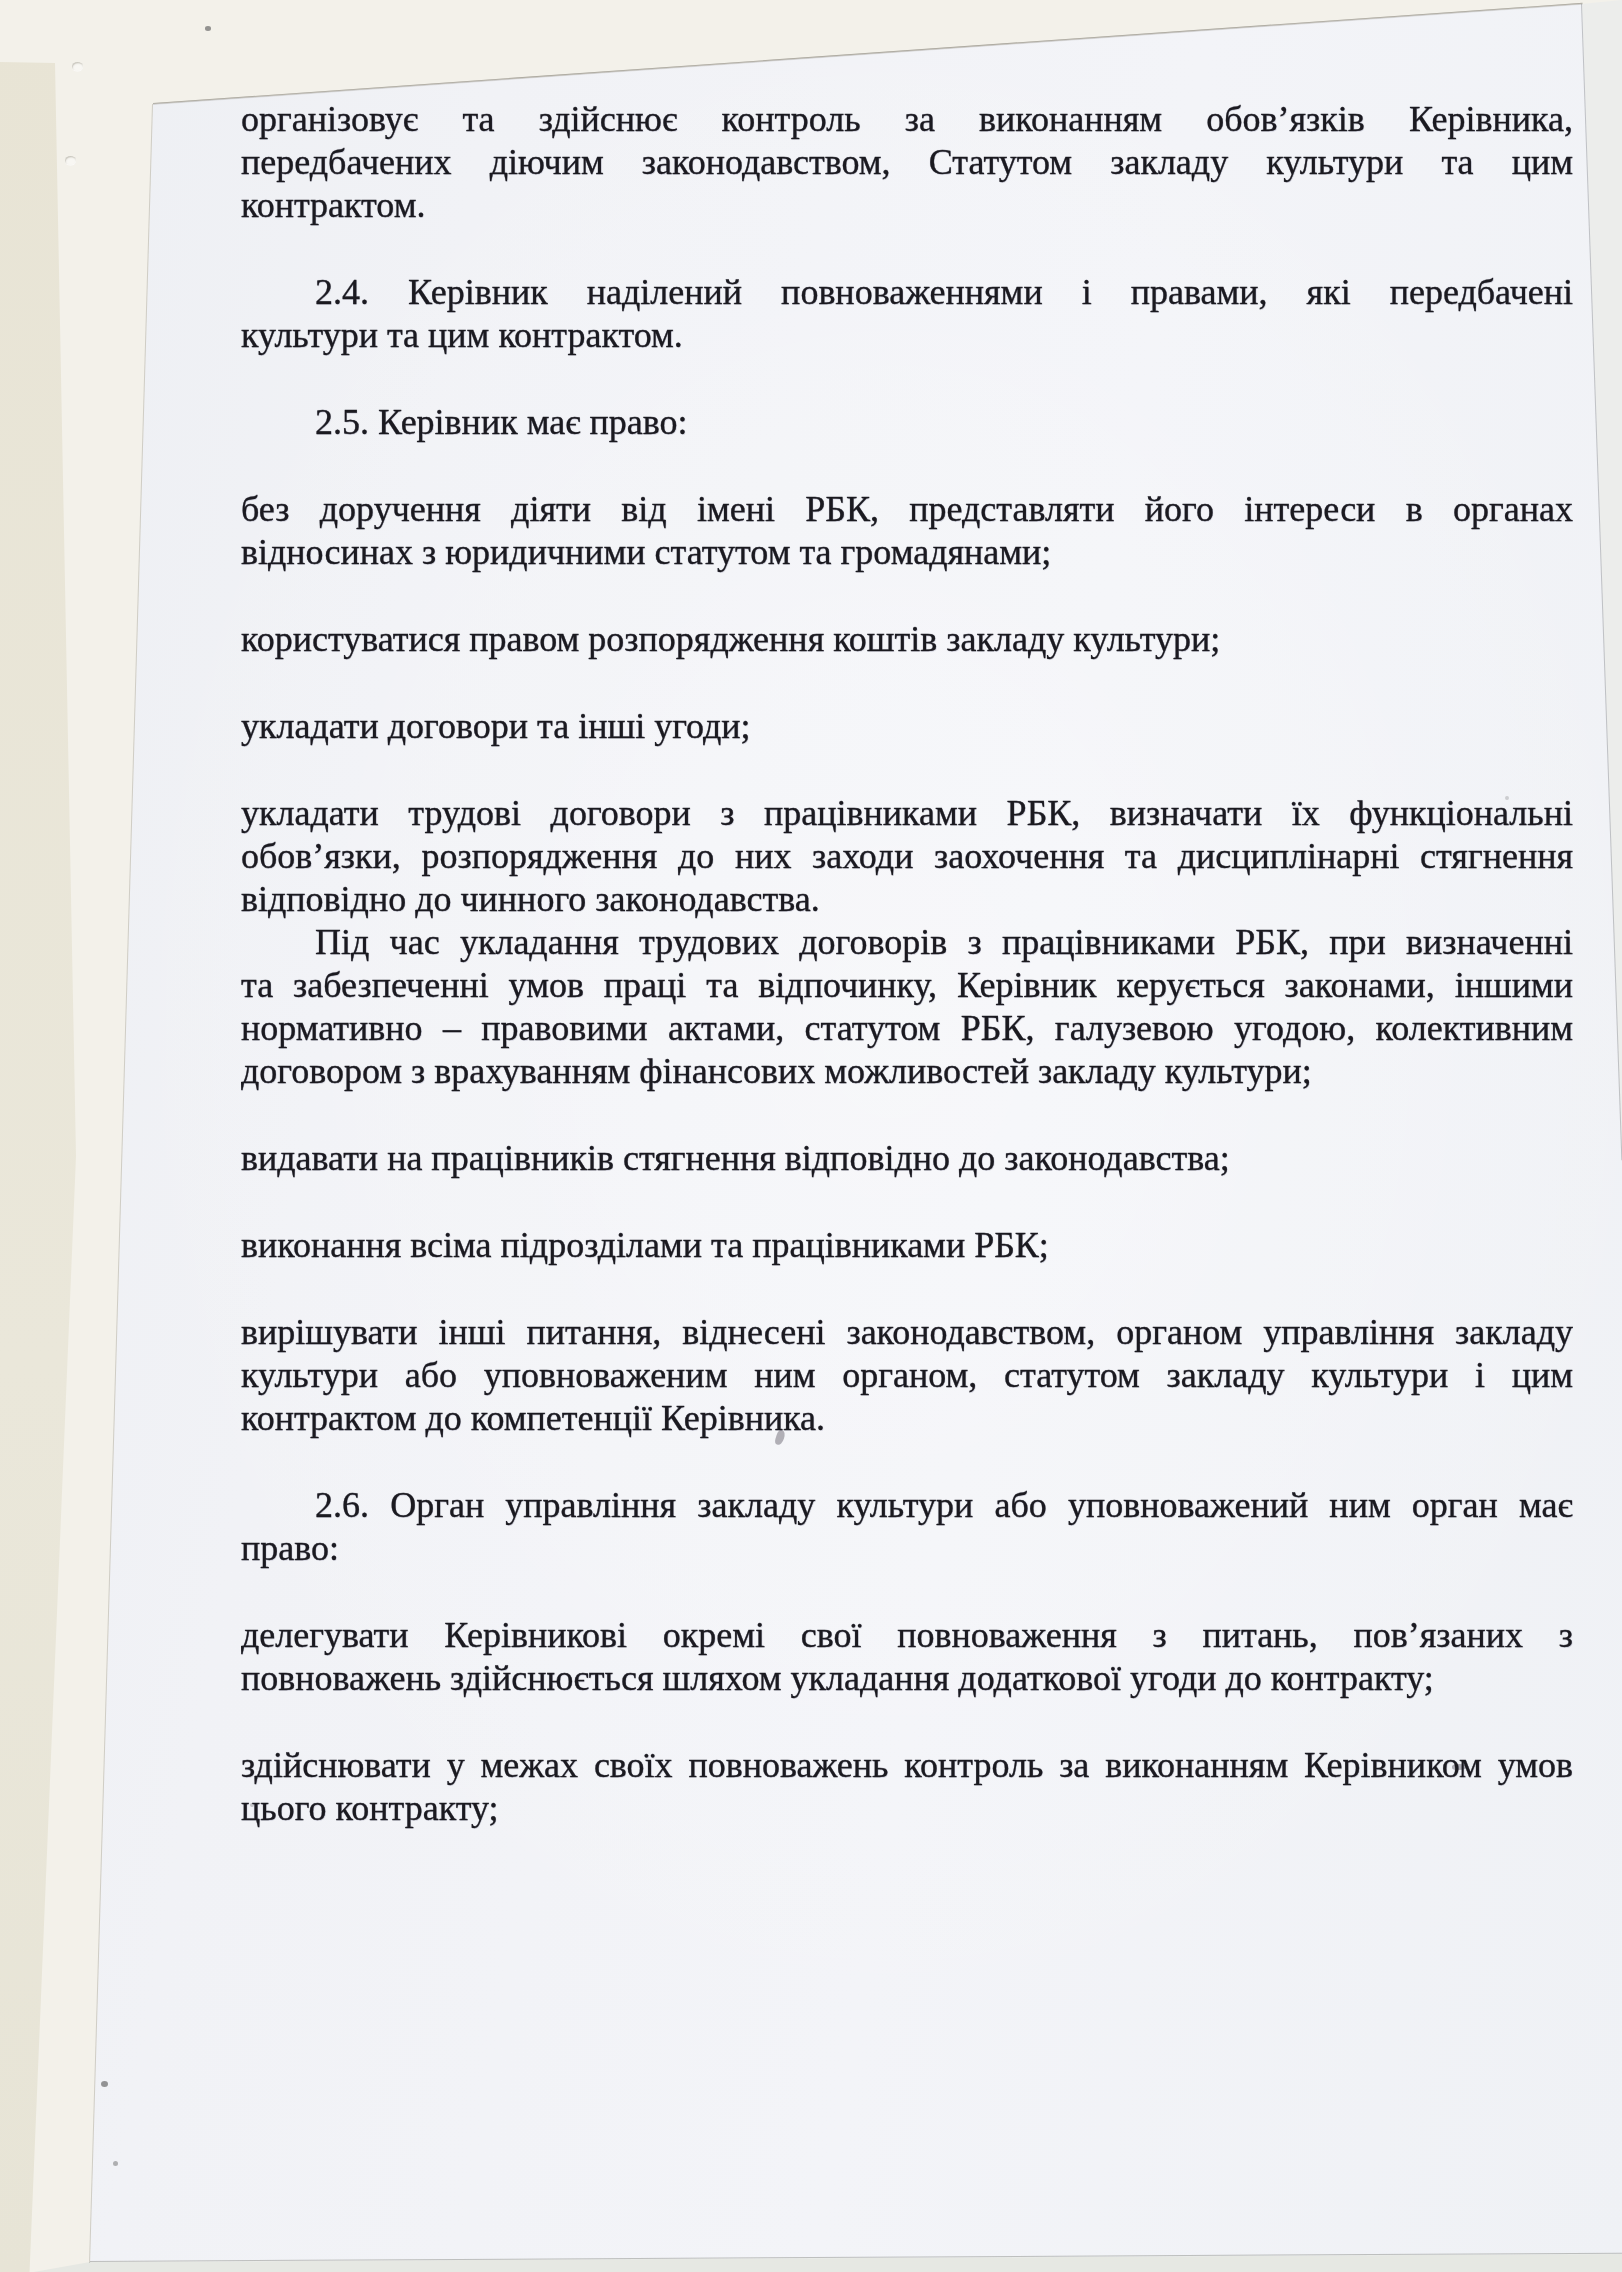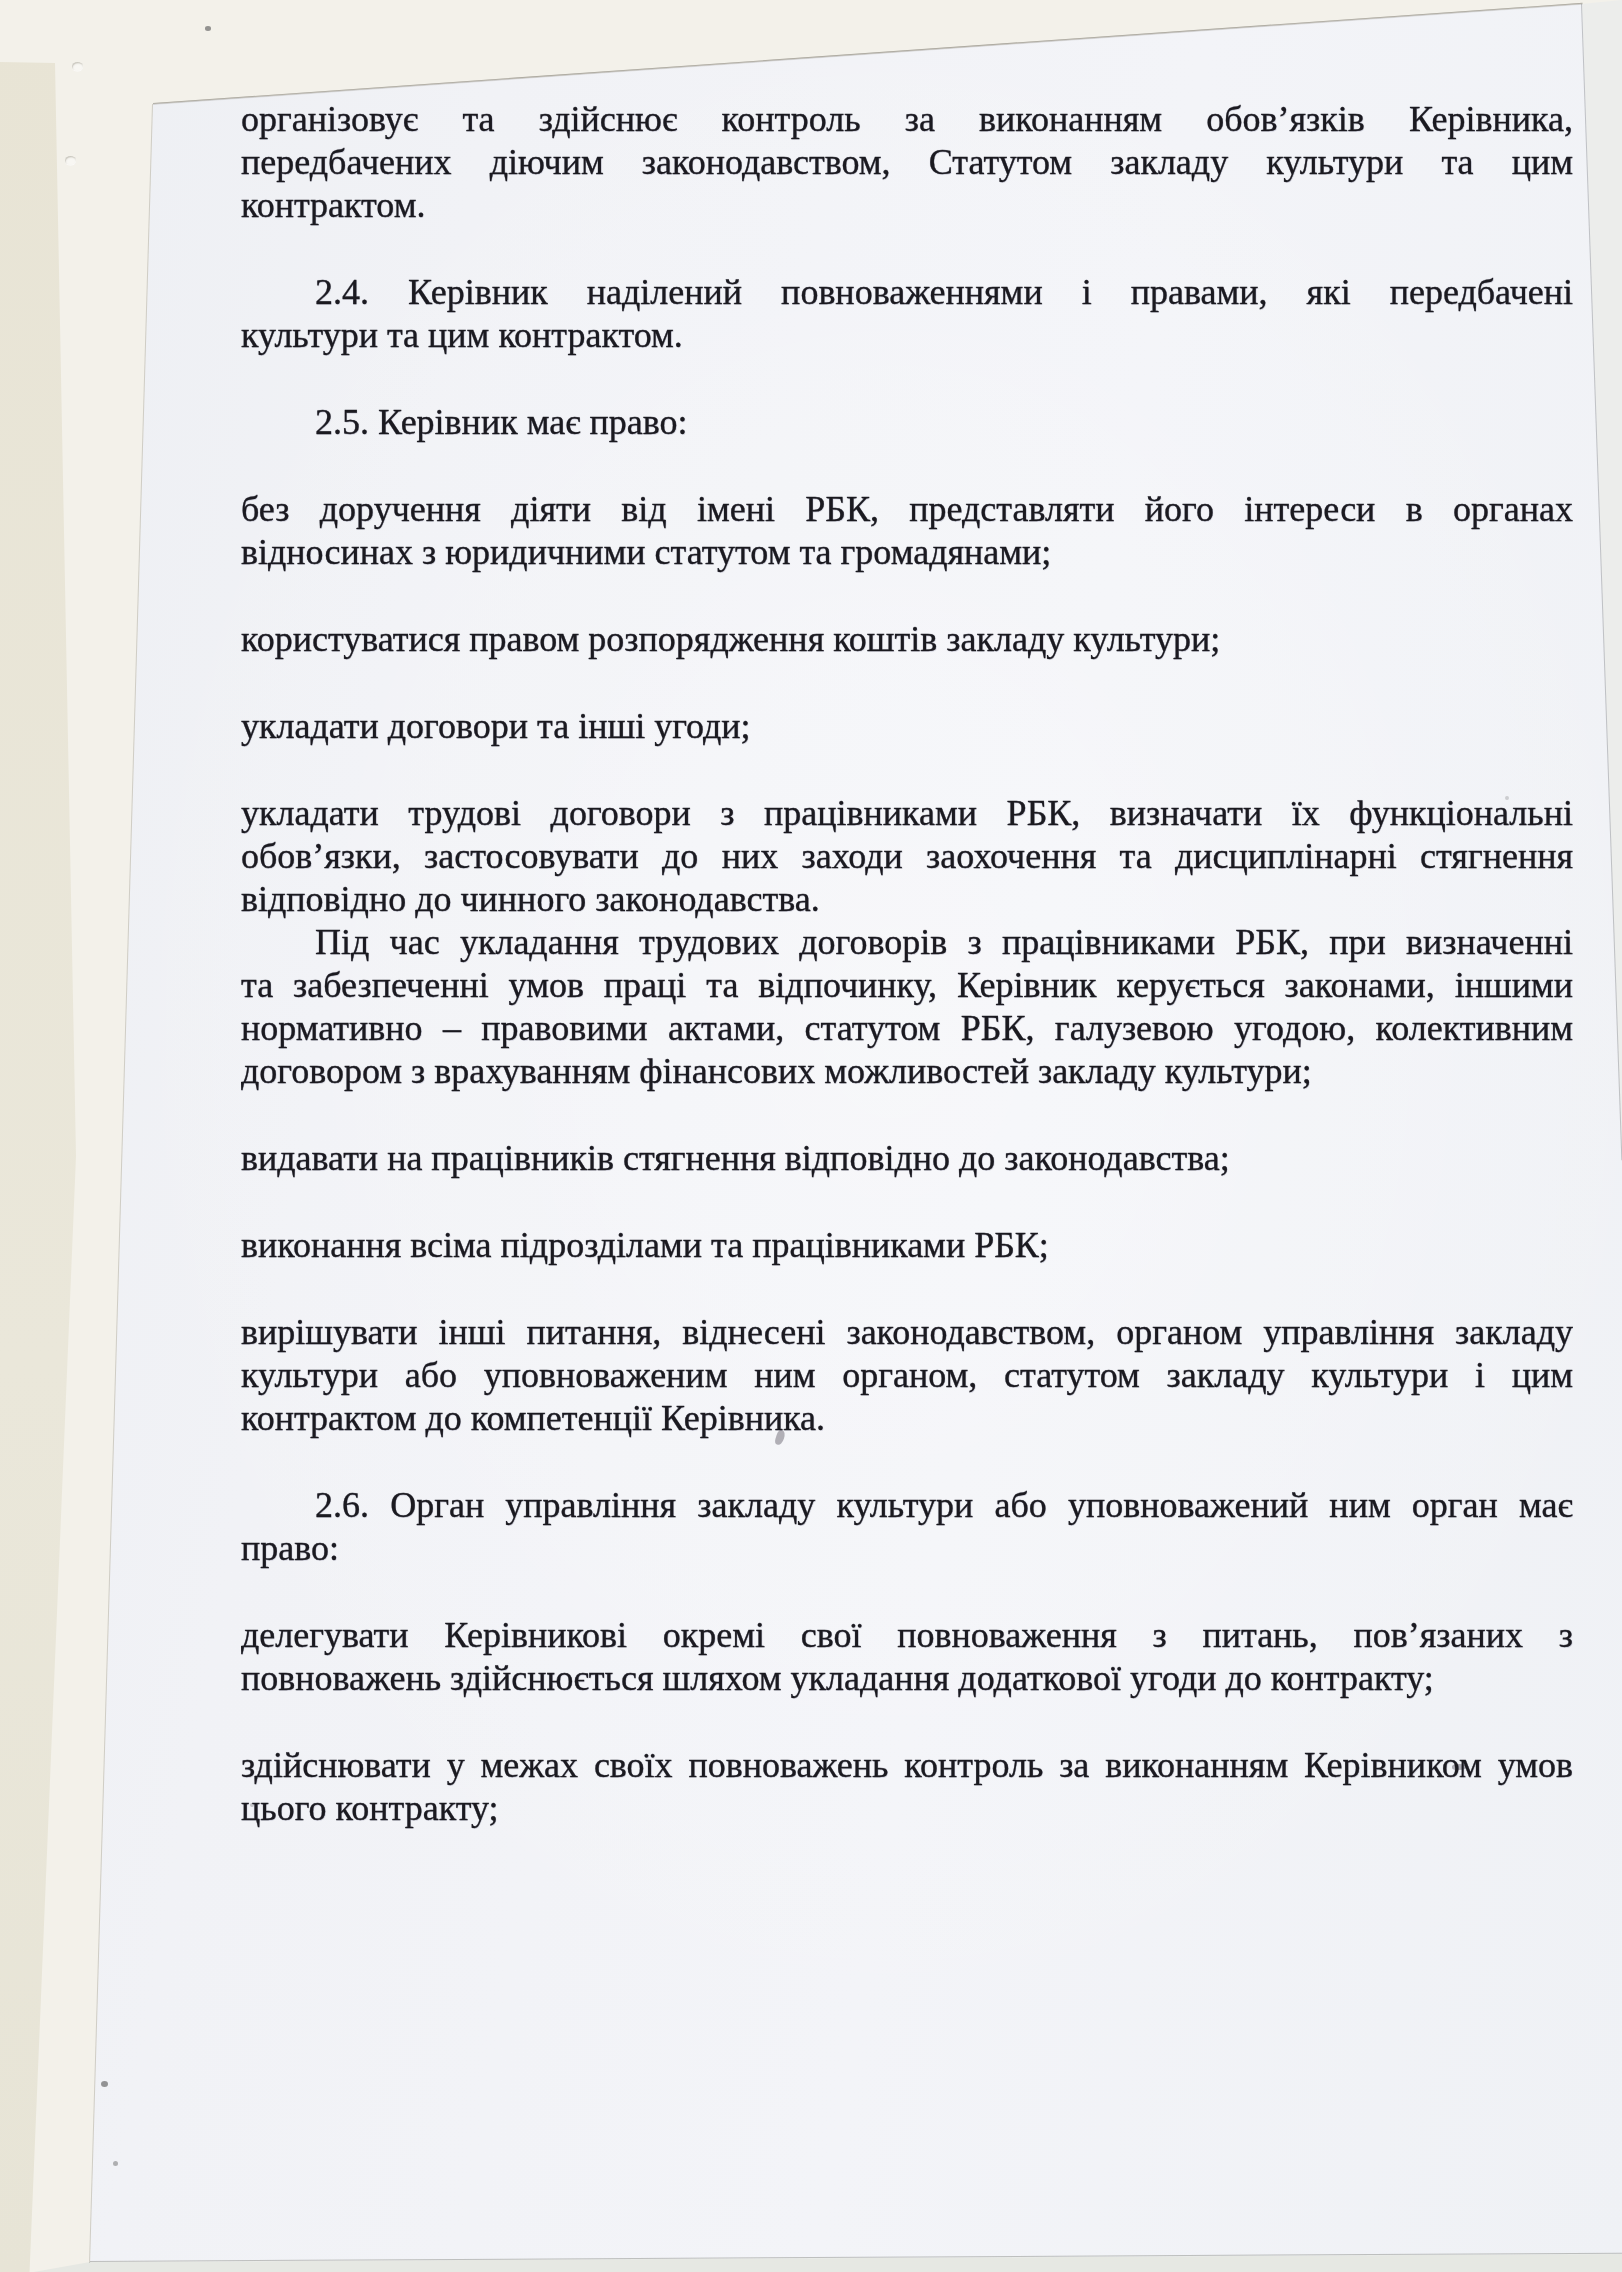--- a/index.html
+++ b/index.html
@@ -137,21 +137,21 @@
         <div class="line last">відносинах з юридичними статутом та громадянами;</div>
       </div>
       <div class="para">
         <div class="line last">користуватися правом розпорядження коштів закладу культури;</div>
       </div>
       <div class="para">
         <div class="line last">укладати договори та інші угоди;</div>
       </div>
       <div class="para">
         <div class="line">укладати трудові договори з працівниками РБК, визначати їх функціональні</div>
-        <div class="line">обов’язки, застосовувати до них заходи заохочення та дисциплінарні стягнення</div>
+        <div class="line">обов’язки, розпорядження до них заходи заохочення та дисциплінарні стягнення</div>
         <div class="line last">відповідно до чинного законодавства.</div>
       </div>
       <div class="para indent attached">
         <div class="line">Під час укладання трудових договорів з працівниками РБК, при визначенні</div>
         <div class="line">та забезпеченні умов праці та відпочинку, Керівник керується законами, іншими</div>
         <div class="line">нормативно – правовими актами, статутом РБК, галузевою угодою, колективним</div>
         <div class="line last">договором з врахуванням фінансових можливостей закладу культури;</div>
       </div>
       <div class="para">
         <div class="line last">видавати на працівників стягнення відповідно до законодавства;</div>

